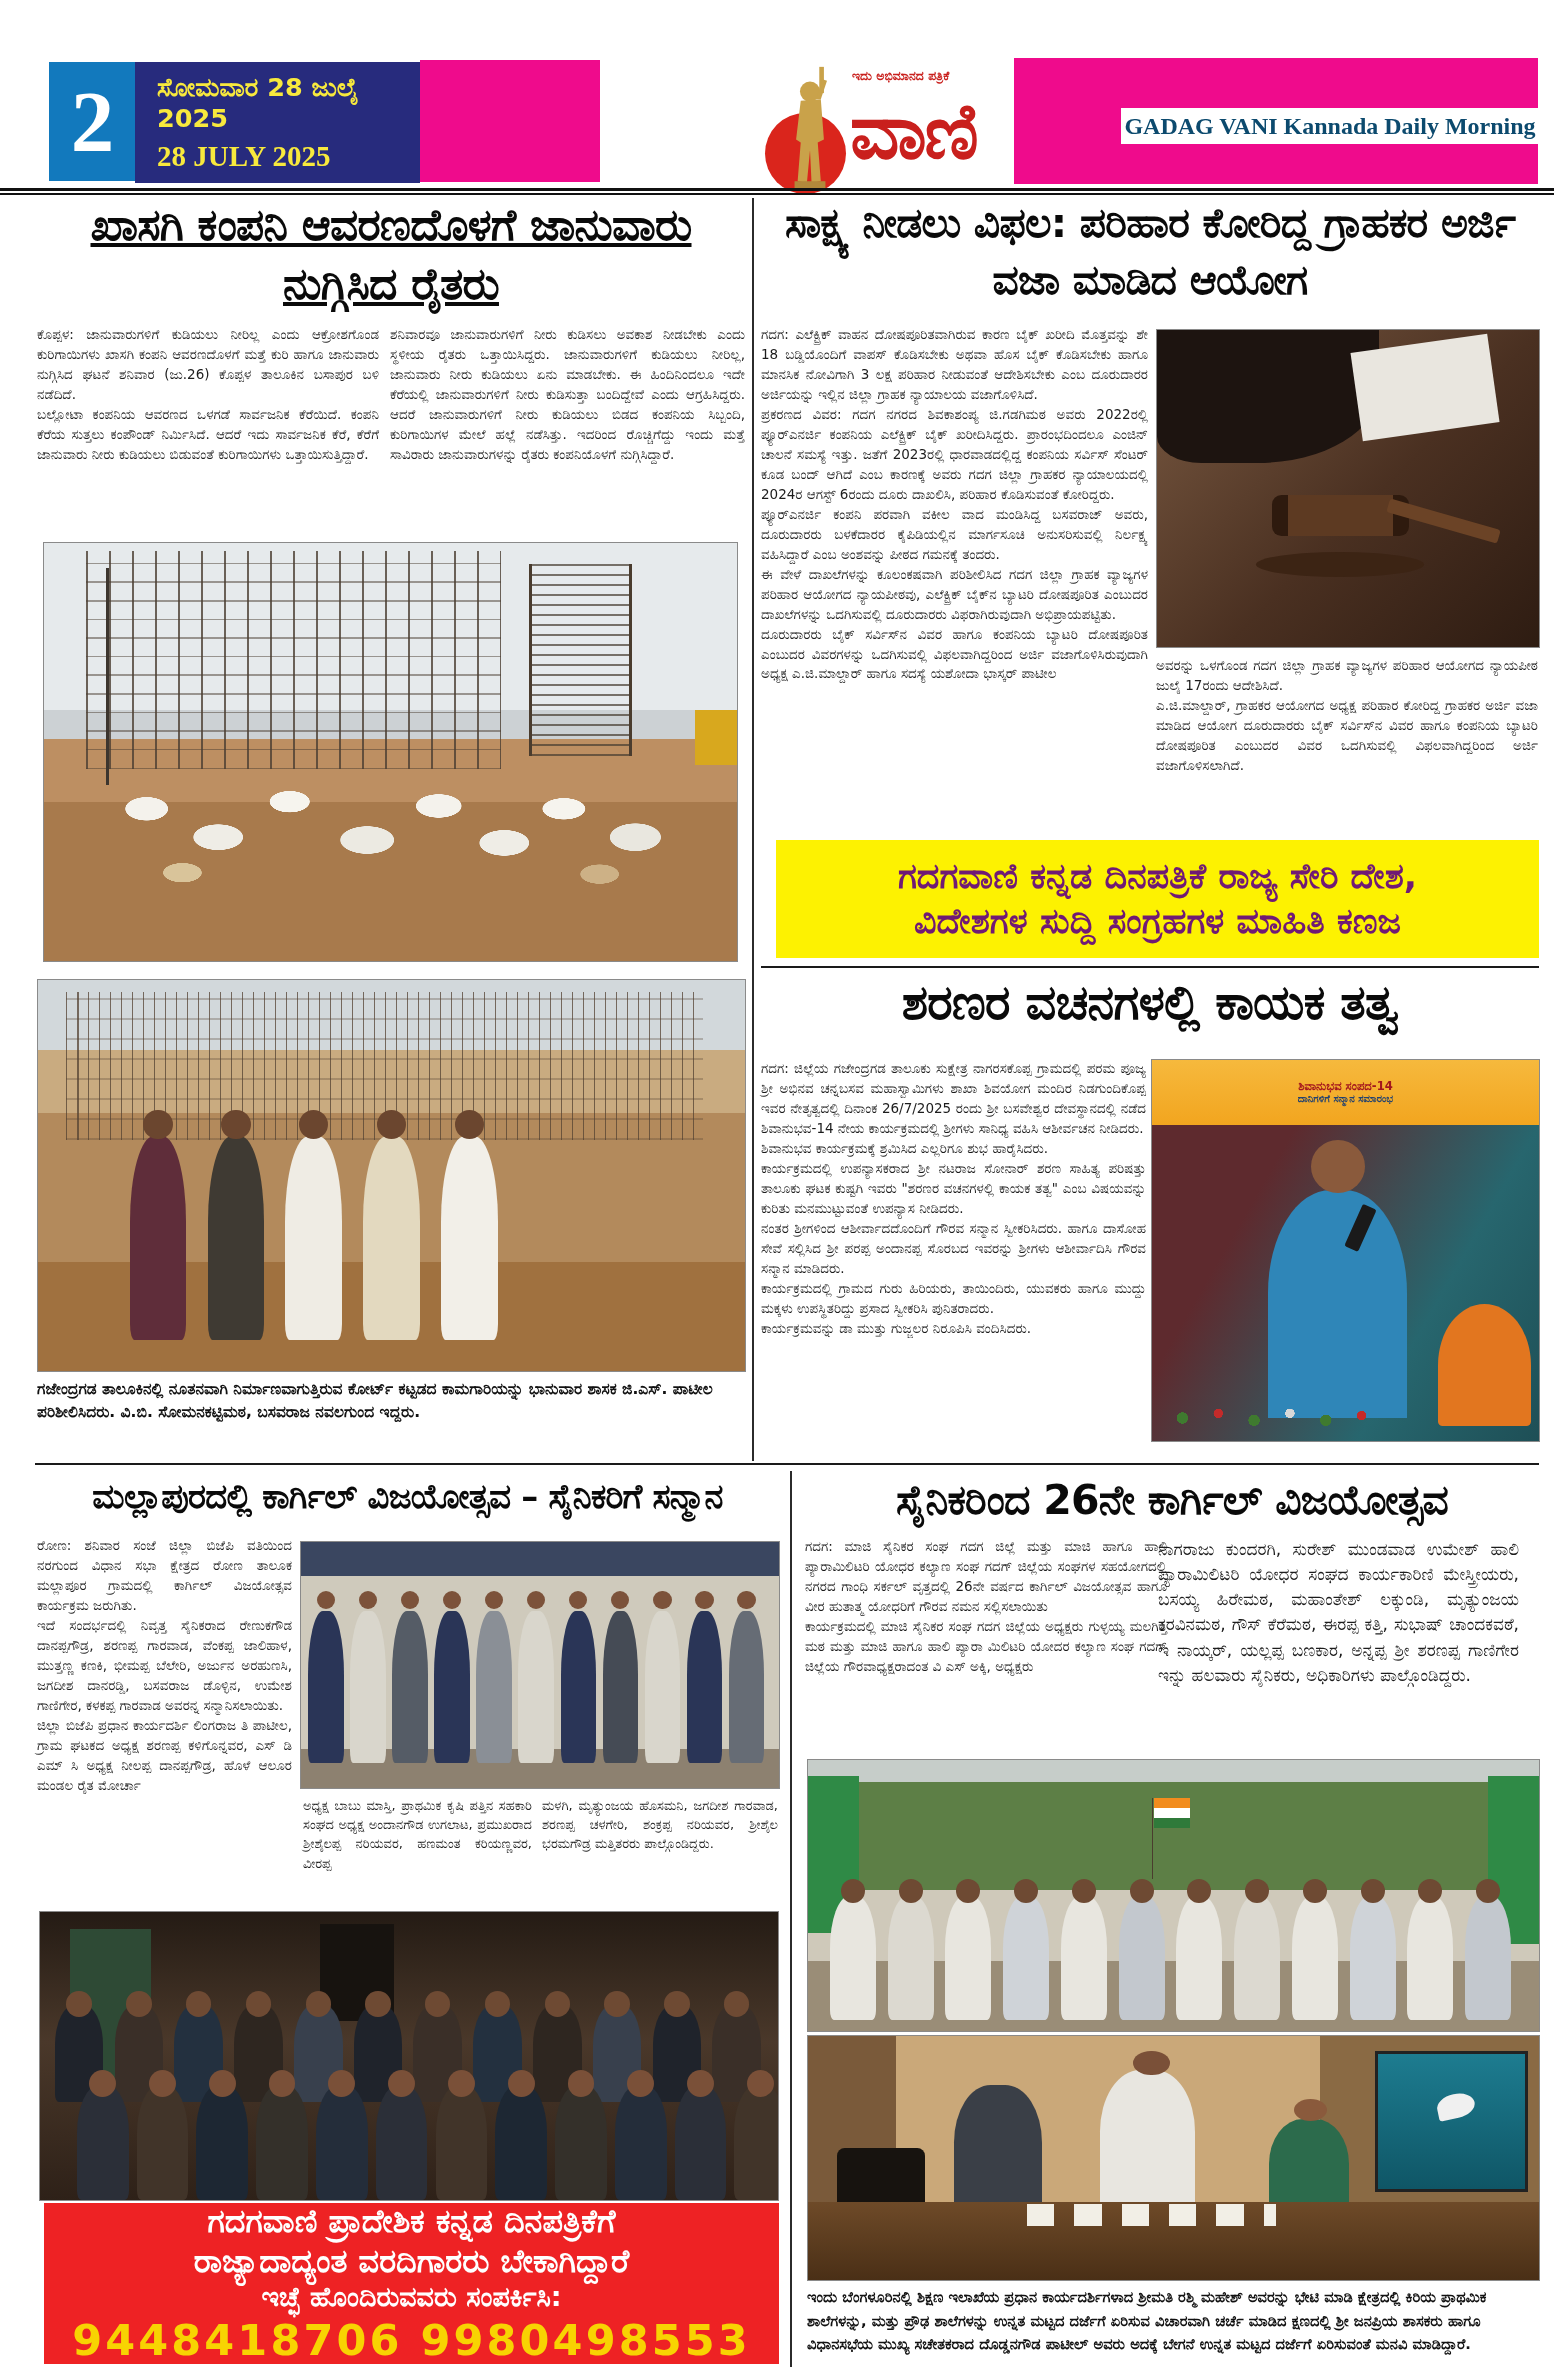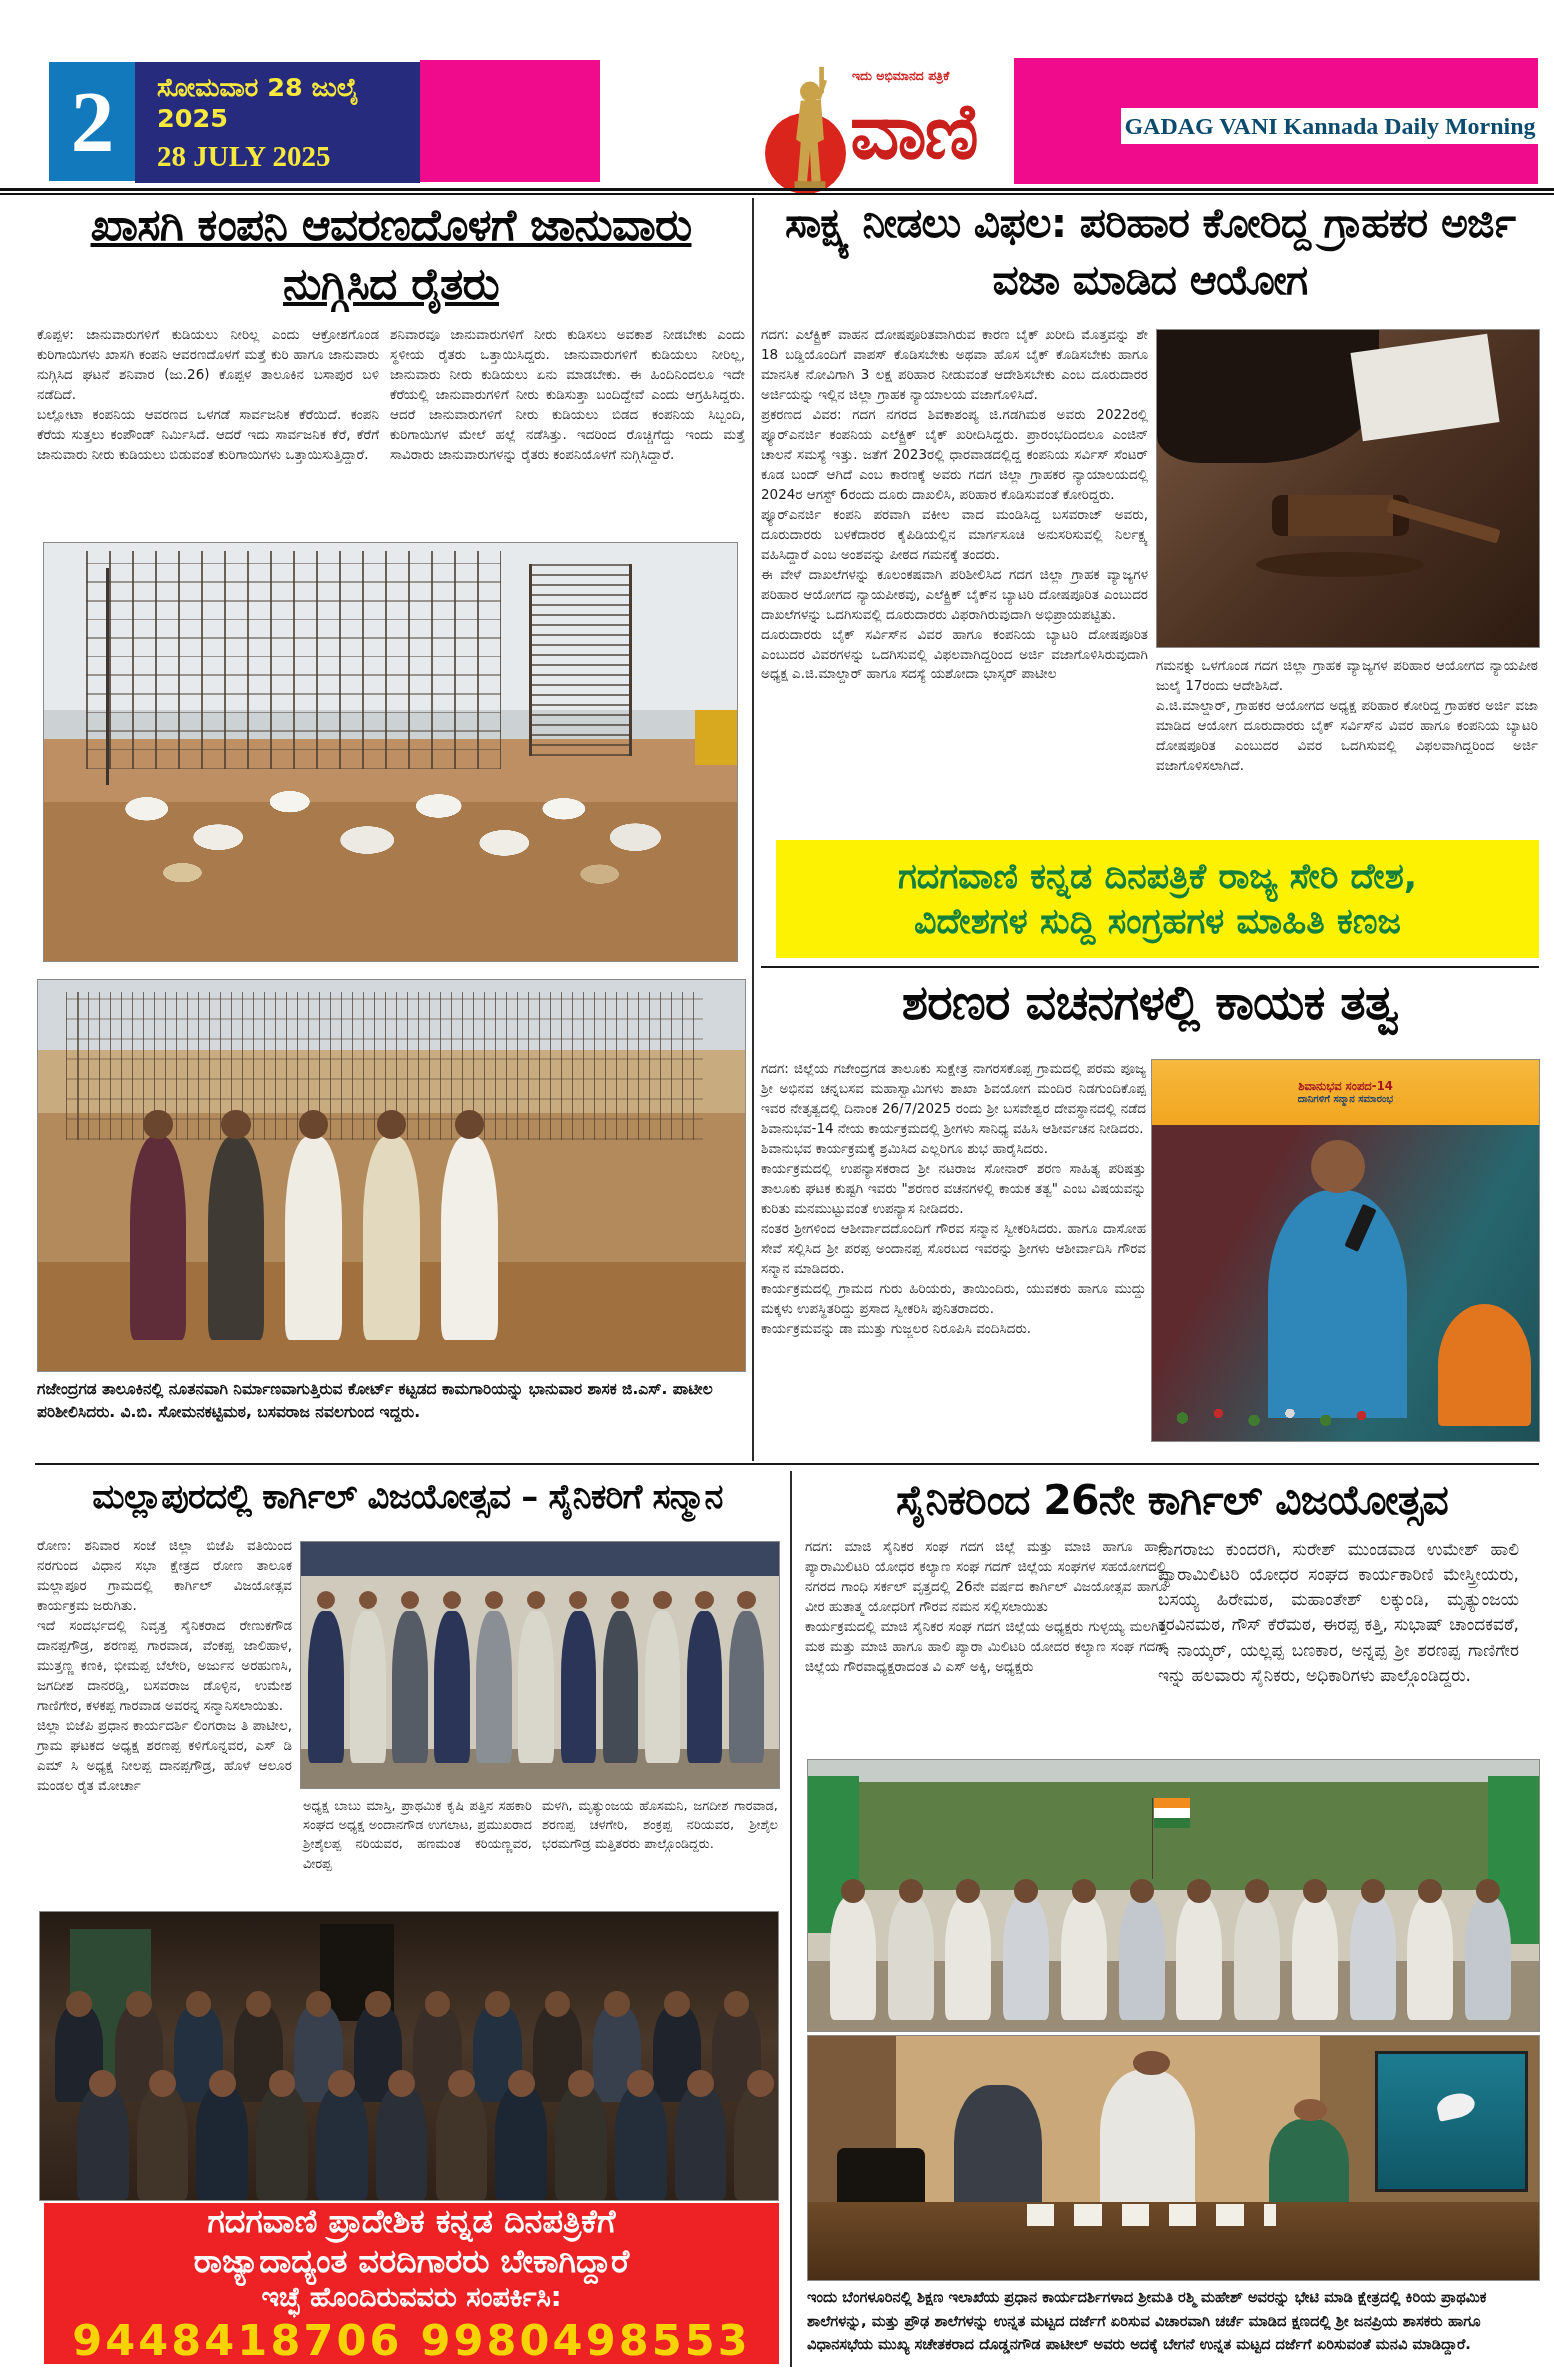--- a/index.html
+++ b/index.html
@@ -25,21 +25,21 @@
   .logo-gadag{left:605px;top:65px;font-size:93px;font-weight:900;color:#272b7d;letter-spacing:-3.1px;}
   .emblem-circle{left:765px;top:113px;width:81px;height:81px;border-radius:50%;background:#da251c;}
   .logo-vani{left:850px;top:87px;font-size:77px;font-weight:900;color:#c9201d;letter-spacing:-2.3px;}
   .logo-tag{left:852px;top:68px;font-size:12.4px;font-weight:700;color:#c9201d;}
   .masthead-strip{left:1121px;top:108px;width:418px;height:36px;background:#ffffff;display:flex;align-items:center;justify-content:center;}
   .masthead-strip div{font:800 24px "Liberation Serif",serif;color:#0c4a6e;}
   .dbl-rule{left:0px;top:188px;width:1555px;height:7px;border-top:3.1px solid #111;border-bottom:2.3px solid #111;box-sizing:border-box;}
   
   .promo-yellow{left:776px;top:840px;width:763px;height:118px;background:#fdf201;display:flex;flex-direction:column;
                 align-items:center;justify-content:center;gap:4.6px;}
-  .promo-yellow div{font-size:35px;font-weight:900;color:#15803d;}
+  .promo-yellow div{font-size:35px;font-weight:900;color:#701a75;}
   .promo-red{left:44px;top:2203px;width:735px;height:161px;background:#ee2224;display:flex;flex-direction:column;
              align-items:center;justify-content:center;gap:1.5px;text-align:center;}
   .promo-red .w1{font-size:32px;font-weight:900;color:#fff;}
   .promo-red .w2{font-size:27px;font-weight:900;color:#ffffff;}
   .promo-red .num{font-size:43px;font-weight:900;color:#f8d302;letter-spacing:3.1px;}
 </style>
 </head>
 <body>
 
 <div id="page">
@@ -108,21 +108,21 @@
 ದೂರುದಾರರು ಬೈಕ್ ಸರ್ವಿಸ್‌ನ ವಿವರ ಹಾಗೂ ಕಂಪನಿಯ ಬ್ಯಾಟರಿ ದೋಷಪೂರಿತ ಎಂಬುದರ ವಿವರಗಳನ್ನು ಒದಗಿಸುವಲ್ಲಿ ವಿಫಲವಾಗಿದ್ದರಿಂದ ಅರ್ಜಿ ವಜಾಗೊಳಿಸಿರುವುದಾಗಿ ಅಧ್ಯಕ್ಷ ಎ.ಜಿ.ಮಾಲ್ದಾರ್ ಹಾಗೂ ಸದಸ್ಯೆ ಯಶೋದಾ ಭಾಸ್ಕರ್ ಪಾಟೀಲ</div>
 
   <div class="photo" style="left:1156px;top:329px;width:382px;height:317px;
        background:linear-gradient(135deg,#7a5a42,#4a3021 55%,#2e1c12);">
     <div class="abs" style="left:0;top:0;width:58%;height:42%;background:#1d1410;border-radius:0 0 55% 20%;"></div>
     <div class="abs" style="left:52%;top:4%;width:36%;height:28%;background:#e9e6df;transform:rotate(-8deg);"></div>
     <div class="abs" style="left:30%;top:52%;width:36%;height:13%;background:linear-gradient(90deg,#2e1a0e 0 12%,#5d3a22 12% 88%,#2e1a0e 88%);border-radius:9.3px;"></div>
     <div class="abs" style="left:60%;top:58%;width:30%;height:4.5%;background:#6b4326;transform:rotate(16deg);border-radius:3.1px;"></div>
     <div class="abs" style="left:26%;top:70%;width:44%;height:8%;background:#3c2414;border-radius:50%;"></div>
   </div>
-  <div class="abs txt" style="left:1156px;top:656px;width:382px;font-size:13.5px;">ಗಮನಕ್ನು ಒಳಗೊಂಡ ಗದಗ ಜಿಲ್ಲಾ ಗ್ರಾಹಕ ವ್ಯಾಜ್ಯಗಳ ಪರಿಹಾರ ಆಯೋಗದ ನ್ಯಾಯಪೀಠ ಜುಲೈ 17ರಂದು ಆದೇಶಿಸಿದೆ.
+  <div class="abs txt" style="left:1156px;top:656px;width:382px;font-size:13.5px;">ಅವರನ್ನು ಒಳಗೊಂಡ ಗದಗ ಜಿಲ್ಲಾ ಗ್ರಾಹಕ ವ್ಯಾಜ್ಯಗಳ ಪರಿಹಾರ ಆಯೋಗದ ನ್ಯಾಯಪೀಠ ಜುಲೈ 17ರಂದು ಆದೇಶಿಸಿದೆ.
 ಎ.ಜಿ.ಮಾಲ್ದಾರ್, ಗ್ರಾಹಕರ ಆಯೋಗದ ಅಧ್ಯಕ್ಷ ಪರಿಹಾರ ಕೋರಿದ್ದ ಗ್ರಾಹಕರ ಅರ್ಜಿ ವಜಾ ಮಾಡಿದ ಆಯೋಗ ದೂರುದಾರರು ಬೈಕ್ ಸರ್ವಿಸ್‌ನ ವಿವರ ಹಾಗೂ ಕಂಪನಿಯ ಬ್ಯಾಟರಿ ದೋಷಪೂರಿತ ಎಂಬುದರ ವಿವರ ಒದಗಿಸುವಲ್ಲಿ ವಿಫಲವಾಗಿದ್ದರಿಂದ ಅರ್ಜಿ ವಜಾಗೊಳಿಸಲಾಗಿದೆ.</div>
 
   <div class="abs promo-yellow">
     <div>ಗದಗವಾಣಿ ಕನ್ನಡ ದಿನಪತ್ರಿಕೆ ರಾಜ್ಯ ಸೇರಿ ದೇಶ,</div>
     <div>ವಿದೇಶಗಳ ಸುದ್ದಿ ಸಂಗ್ರಹಗಳ ಮಾಹಿತಿ ಕಣಜ</div>
   </div>
 
   <div class="photo" style="left:37px;top:979px;width:707px;height:391px;
        background:linear-gradient(#d2d8db 0 18%,#c9ab80 18% 34%,#b38a5c 34% 72%,#a0713f 72%);">
     <div class="abs" style="left:4%;top:3%;width:90%;height:38%;

